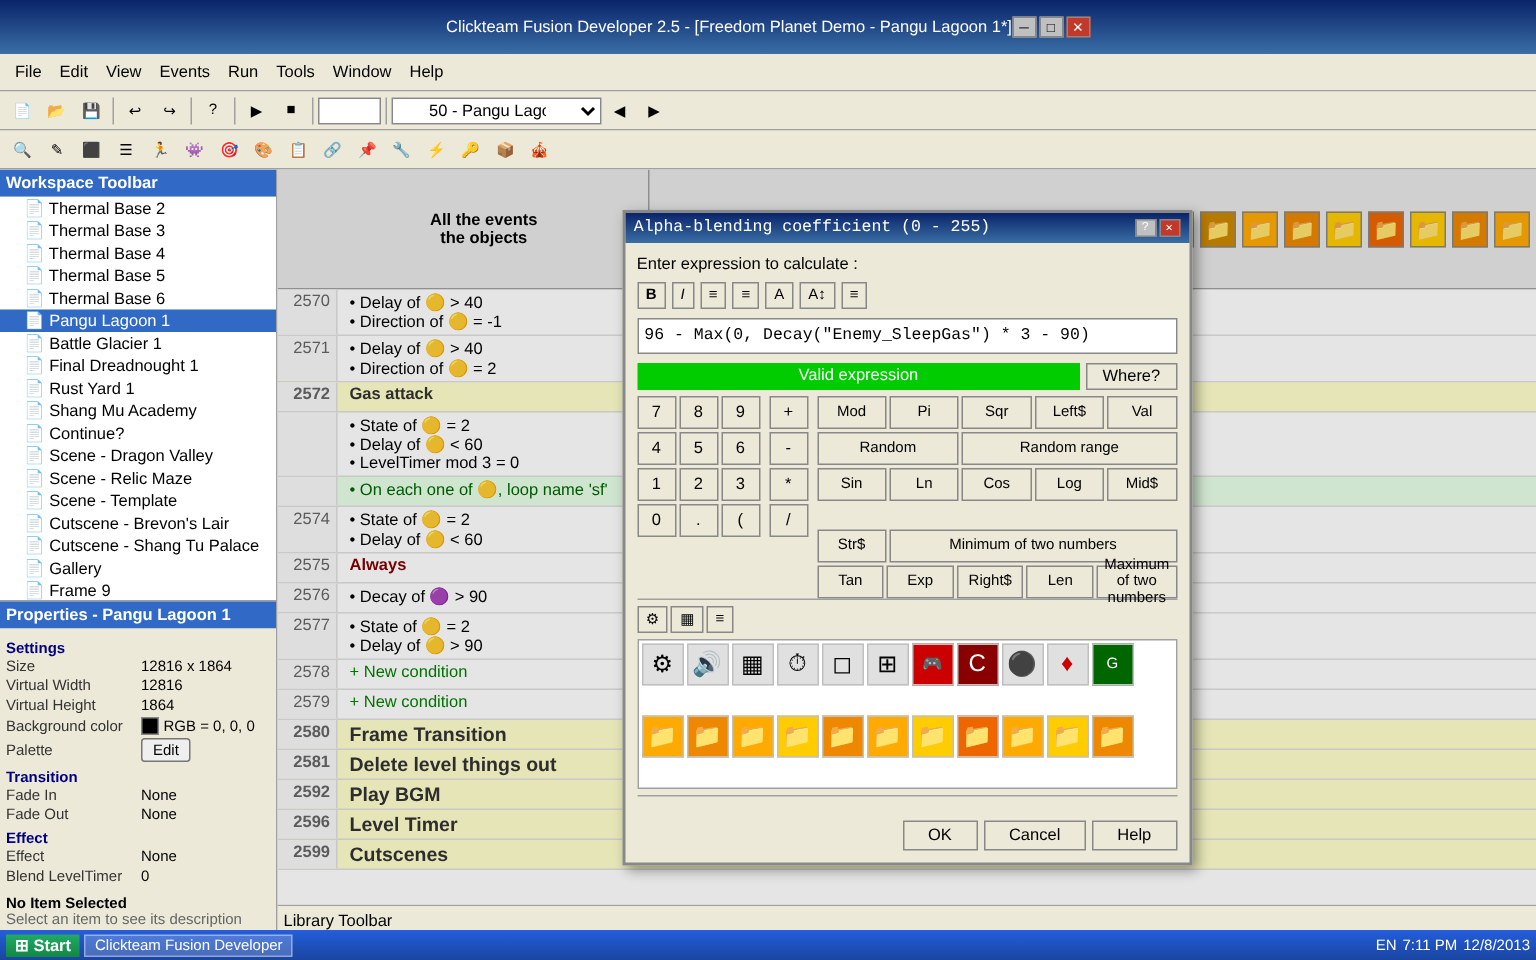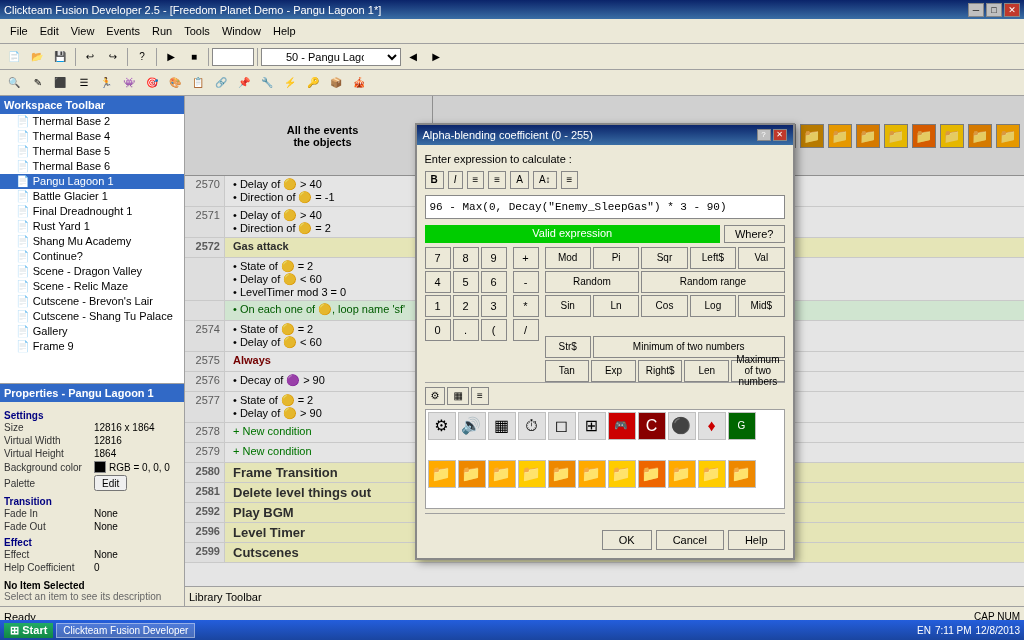--- a/index.html
+++ b/index.html
@@ -2,24 +2,24 @@
 <html><head>
   <meta charset="utf-8">
   <style>
     * { margin: 0; padding: 0; box-sizing: border-box; }
     body { font-family: 'Segoe UI', Tahoma, sans-serif; font-size: 11px; background: #d4d0c8; overflow: hidden; width: 1024px; height: 640px; }
 
     
     #title-bar {
       background: linear-gradient(to bottom, #0a246a, #3a6ea5);
       color: white;
-      height: 19px;
-      display: flex;
-      align-items: center;
-      justify-content: space-between;
+      height: 36px;
+      display: flex;
+      align-items: center;
+      justify-content: center;
       padding: 0 4px;
       font-size: 11px;
     }
     #title-bar-controls { display: flex; gap: 2px; }
     #title-bar-controls span {
       width: 16px; height: 14px;
       background: #c0c0c0;
       border: 1px solid #888;
       display: flex; align-items: center; justify-content: center;
       font-size: 9px; color: black; cursor: pointer;
@@ -269,20 +269,21 @@
     }
     #dialog-title {
       background: linear-gradient(to bottom, #0a246a, #3a6ea5);
       color: white;
       height: 20px;
       display: flex;
       align-items: center;
       justify-content: space-between;
       padding: 0 6px;
       font-size: 11px;
+      font-family: Liberation Mono, monospace;
     }
     #dialog-title-controls { display: flex; gap: 2px; }
     #dialog-title-controls span {
       width: 14px; height: 12px;
       background: #c0c0c0;
       border: 1px solid #888;
       display: flex; align-items: center; justify-content: center;
       font-size: 8px; cursor: pointer;
     }
     #dialog-title-controls .d-close { background: #c0392b; color: white; }
@@ -483,31 +484,33 @@
 </div>
 
 <div id="main-layout">
 
   <div id="sidebar">
     <div id="workspace-toolbar-header">
       <span>Workspace Toolbar</span>
     </div>
     <div id="workspace-tree">
       <div class="tree-item">📄 Thermal Base 2</div>
+      <div class="tree-item">📄 Thermal Base 3</div>
       <div class="tree-item">📄 Thermal Base 4</div>
       <div class="tree-item">📄 Thermal Base 5</div>
       <div class="tree-item">📄 Thermal Base 6</div>
       <div class="tree-item selected">📄 Pangu Lagoon 1</div>
       <div class="tree-item">📄 Battle Glacier 1</div>
       <div class="tree-item">📄 Final Dreadnought 1</div>
       <div class="tree-item">📄 Rust Yard 1</div>
       <div class="tree-item">📄 Shang Mu Academy</div>
       <div class="tree-item">📄 Continue?</div>
       <div class="tree-item">📄 Scene - Dragon Valley</div>
       <div class="tree-item">📄 Scene - Relic Maze</div>
+      <div class="tree-item">📄 Scene - Template</div>
       <div class="tree-item">📄 Cutscene - Brevon's Lair</div>
       <div class="tree-item">📄 Cutscene - Shang Tu Palace</div>
       <div class="tree-item">📄 Gallery</div>
       <div class="tree-item">📄 Frame 9</div>
     </div>
 
     <div id="properties-panel">
       <div id="properties-header">
         <span>Properties - Pangu Lagoon 1</span>
       </div>
@@ -542,21 +545,21 @@
         <div class="prop-row">
           <span class="prop-label">Fade Out</span>
           <span class="prop-value">None</span>
         </div>
         <div class="prop-section">Effect</div>
         <div class="prop-row">
           <span class="prop-label">Effect</span>
           <span class="prop-value">None</span>
         </div>
         <div class="prop-row">
-          <span class="prop-label">Help Coefficient</span>
+          <span class="prop-label">Blend LevelTimer</span>
           <span class="prop-value">0</span>
         </div>
         <div style="margin-top:6px;font-weight:bold;font-size:10px;">No Item Selected</div>
         <div style="font-size:10px;color:#666;">Select an item to see its description</div>
       </div>
     </div>
   </div>
 
   <div id="content-area">
     <div id="events-view">

